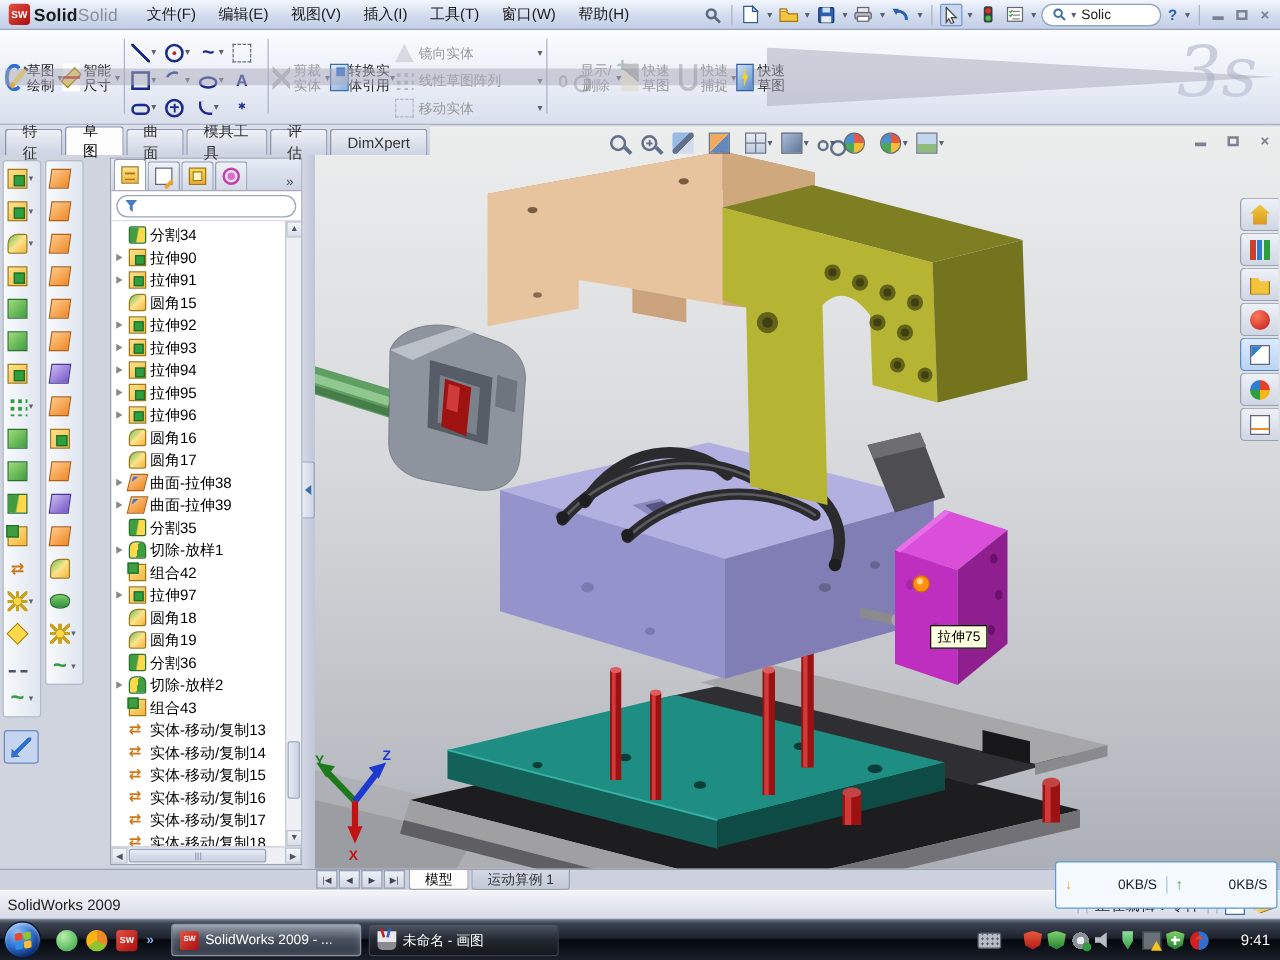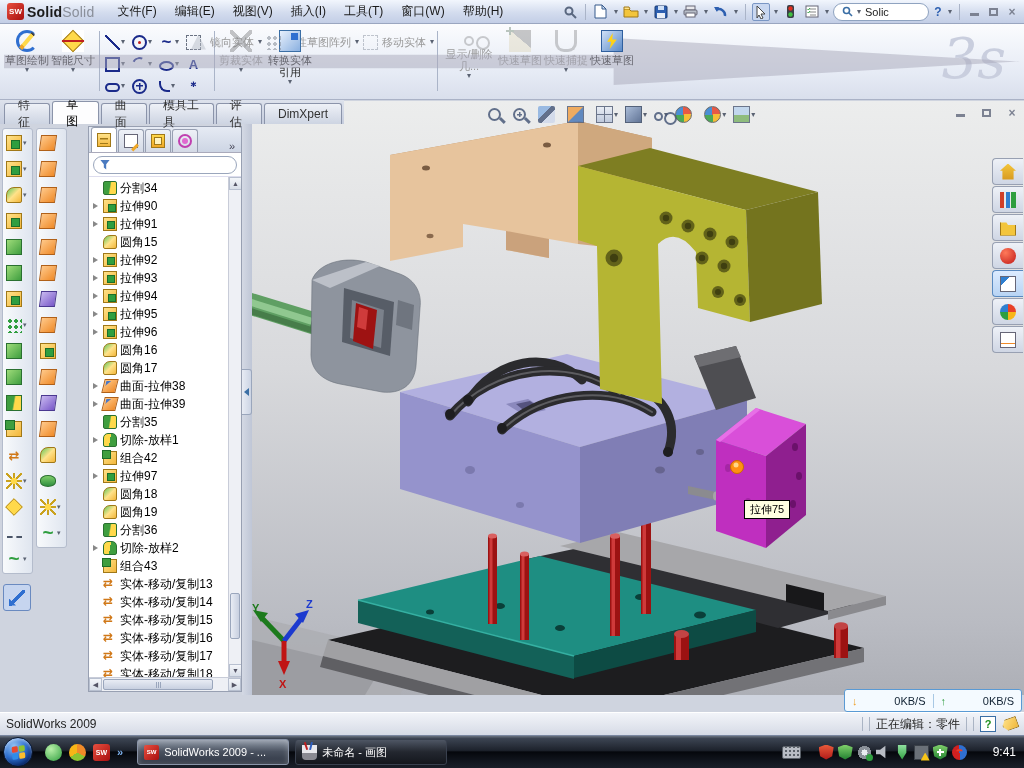--- a/index.html
+++ b/index.html
@@ -28,32 +28,32 @@
   .searchbox .stext{font-size:11px;color:#222}
   .winbtn{color:#7c8292;font-weight:bold;font-size:12px;width:16px;text-align:center}
   .mini-bar{display:inline-block;width:9px;height:3px;background:#7c8292}
   .rest-box{display:inline-block;width:9px;height:8px;border:2px solid #7c8292}
 
   
   .cmdbar{position:absolute;left:0;top:24px;width:1024px;height:76px;
     background:linear-gradient(#fbfcfe,#e6ebf5 65%,#d9dfec);border-bottom:1px solid #aab2c6;
     display:flex;align-items:stretch;padding:3px 4px;z-index:40}
   .cgroup{display:flex;align-items:stretch}
-  .cbtn{width:46px;display:flex;flex-direction:column;align-items:center;padding-top:3px;cursor:default}
+  .cbtn{width:46px;display:flex;flex-direction:row;align-items:center;padding-top:3px;cursor:default}
   .cbtn .cico{width:22px;height:22px;position:relative;margin-bottom:2px}
   .cbtn .clabel{font-size:11px;line-height:12px;text-align:center;color:#222;max-height:24px;overflow:hidden;width:100%}
   .cbtn.dis .clabel{color:#999}
   .cbtn.dis .cico{opacity:.45;filter:grayscale(.8)}
   .caret{font-size:8px;color:#5a6272;line-height:8px;visibility:hidden}
   .caret.on{visibility:visible}
   .w52{width:52px}.w56{width:56px}
   .grid{width:108px;display:flex;flex-wrap:wrap;align-content:flex-start;padding-top:4px}
   .gcell{width:27px;height:22px;display:flex;align-items:center;justify-content:flex-start;padding-left:2px;gap:1px}
   .gi{width:15px;height:15px;position:relative;display:flex;align-items:center;justify-content:center}
-  .stack{width:118px;display:flex;flex-direction:row;justify-content:flex-end;padding-top:6px;gap:4px}
+  .stack{width:118px;display:flex;flex-direction:column;justify-content:center;padding-top:6px;gap:4px}
   .srow{display:flex;align-items:center;gap:4px;height:18px}
   .srow .slabel{font-size:11px;color:#999;flex:1;white-space:nowrap}
   .srow .sico{width:15px;height:15px;opacity:.5}
   .watermark{position:absolute;right:18px;top:2px;font-family:"DejaVu Serif","Liberation Serif",serif;
     font-style:italic;font-size:56px;color:#c9cede;z-index:0;pointer-events:none}
 
   
   .ci-sketch{border:3px solid #2f6fd0;border-right-color:transparent;border-radius:50%}
   .ci-sketch::after{content:"";position:absolute;left:6px;top:-2px;width:4px;height:20px;
     background:linear-gradient(#444 10%,#ffd94a 10% 80%,#f0a828 80%);transform:rotate(40deg)}
@@ -133,21 +133,21 @@
   .tp-home{background:linear-gradient(#f3c53c,#d89a20);clip-path:polygon(50% 0,100% 45%,85% 45%,85% 100%,15% 100%,15% 45%,0 45%)}
   .tp-library{background:linear-gradient(90deg,#d04028 0 28%,#e8e8e8 28% 36%,#2f7fd0 36% 62%,#e8e8e8 62% 70%,#2f9e3f 70%)}
   .tp-folder{background:#f3c53c;border:1px solid #a07818;clip-path:polygon(0 18%,40% 18%,50% 34%,100% 34%,100% 100%,0 100%)}
   .tp-forum{background:radial-gradient(circle at 35% 30%,#ff7a5a,#c01818);border-radius:50%}
   .tp-palette{background:#fff;border:1px solid #667;background-image:linear-gradient(135deg,#2f7fd0 0 30%,transparent 31%)}
   .tp-appearance{background:conic-gradient(#e84028 0 25%,#f8b517 0 50%,#2f9e3f 0 75%,#2f7fd0 0);border-radius:50%}
   .tp-props{background:#fff;border:1px solid #667;background-image:linear-gradient(0deg,transparent 20%,#f08a28 20% 32%,transparent 32%)}
 
   .tooltip{position:absolute;left:744px;top:500px;background:#ffffe1;border:1px solid #000;
     font-size:11px;color:#000;padding:1px 5px;z-index:36;white-space:nowrap}
-  .netbox{position:absolute;right:2px;top:689px;width:178px;height:23px;background:#f4faff;
+  .netbox{position:absolute;right:2px;top:689px;width:178px;height:38px;background:#f4faff;
     border:1px solid #5a9ad4;border-radius:3px;display:flex;align-items:center;z-index:45;font-size:11px;color:#123}
   .netbox .half{flex:1;display:flex;align-items:center;justify-content:space-between;padding:0 7px}
   .netbox .div{width:1px;height:14px;background:#a8c8e4}
   .arr-down::before{content:"↓";color:#f0a028;font-weight:bold}
   .arr-up::before{content:"↑";color:#2f9e3f;font-weight:bold}
 
   
   .ltool{position:absolute;width:31px;border:1px solid #b4bccc;border-radius:3px;
     background:linear-gradient(90deg,#f8fafc,#dfe5ef);display:flex;flex-direction:column;align-items:center;
     padding:5px 0;gap:8px;z-index:20}
@@ -1223,20 +1223,31 @@
           <i></i>
         </div>
       <span class="harrow right">▶</span>
     </div>
   </div>
 
   <div class="splitter">
     <div class="collapse-tab"></div>
   </div>
 
+  <div class="doctabs">
+    <span class="navbtn">|◀</span>
+    <span class="navbtn">◀</span>
+    <span class="navbtn">▶</span>
+    <span class="navbtn">▶|</span>
+    <span style="display:flex">
+
+    <span class="dtab active">模型</span>
+        <span class="dtab">运动算例 1</span>
+      </span>
+  </div>
 
   <div class="statusbar">
     <span>SolidWorks 2009</span>
     <div class="sb-right">
       <span class="sb-sep"></span>
       <span class="sb-sep"></span>
       <span>正在编辑：零件</span>
       <span class="sb-sep"></span>
       <span class="sb-sep"></span>
       <span class="helpbox">?</span>

